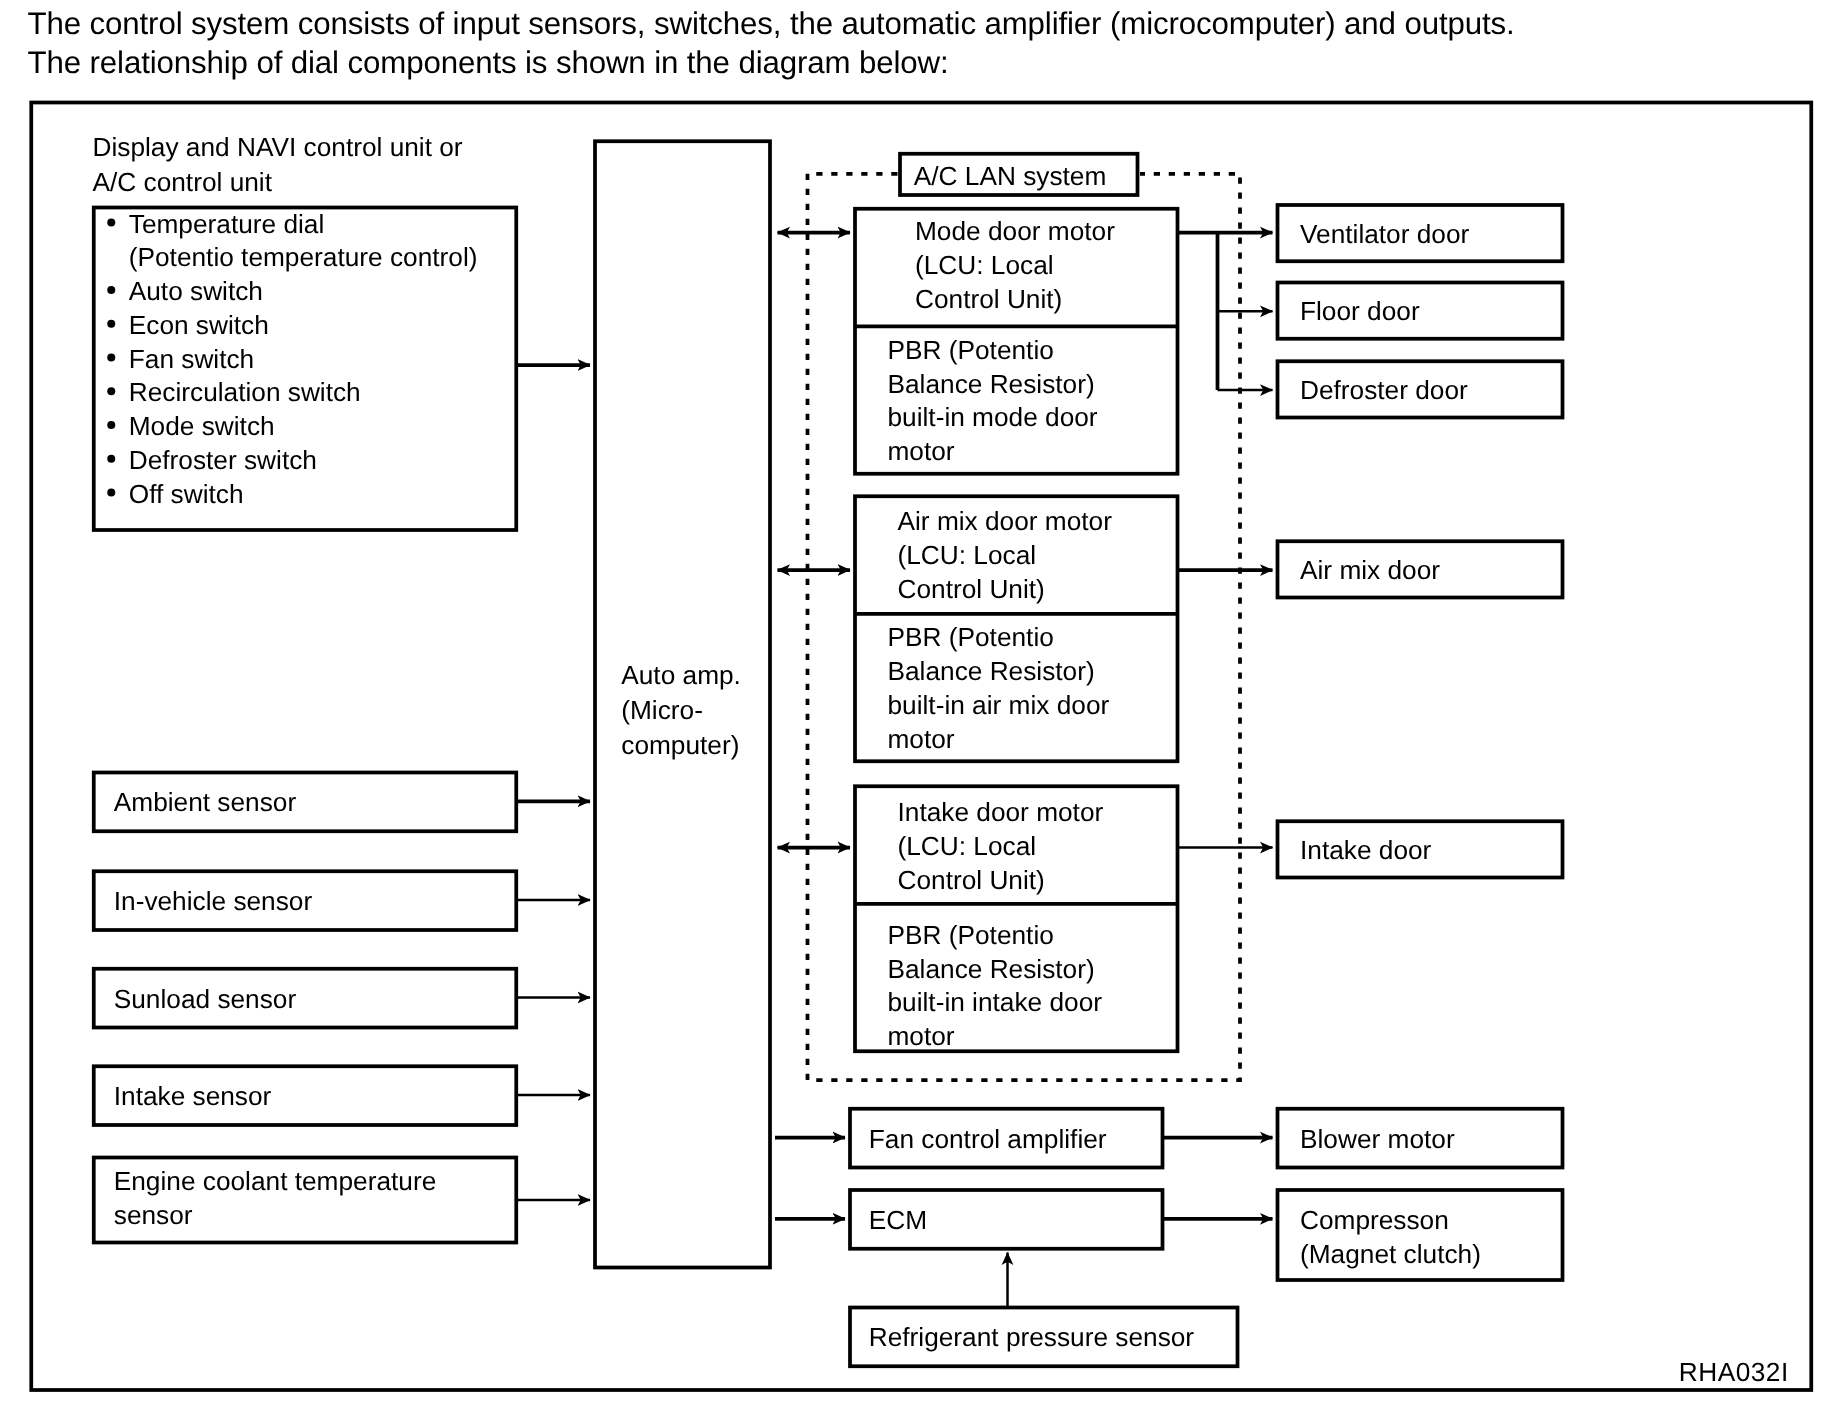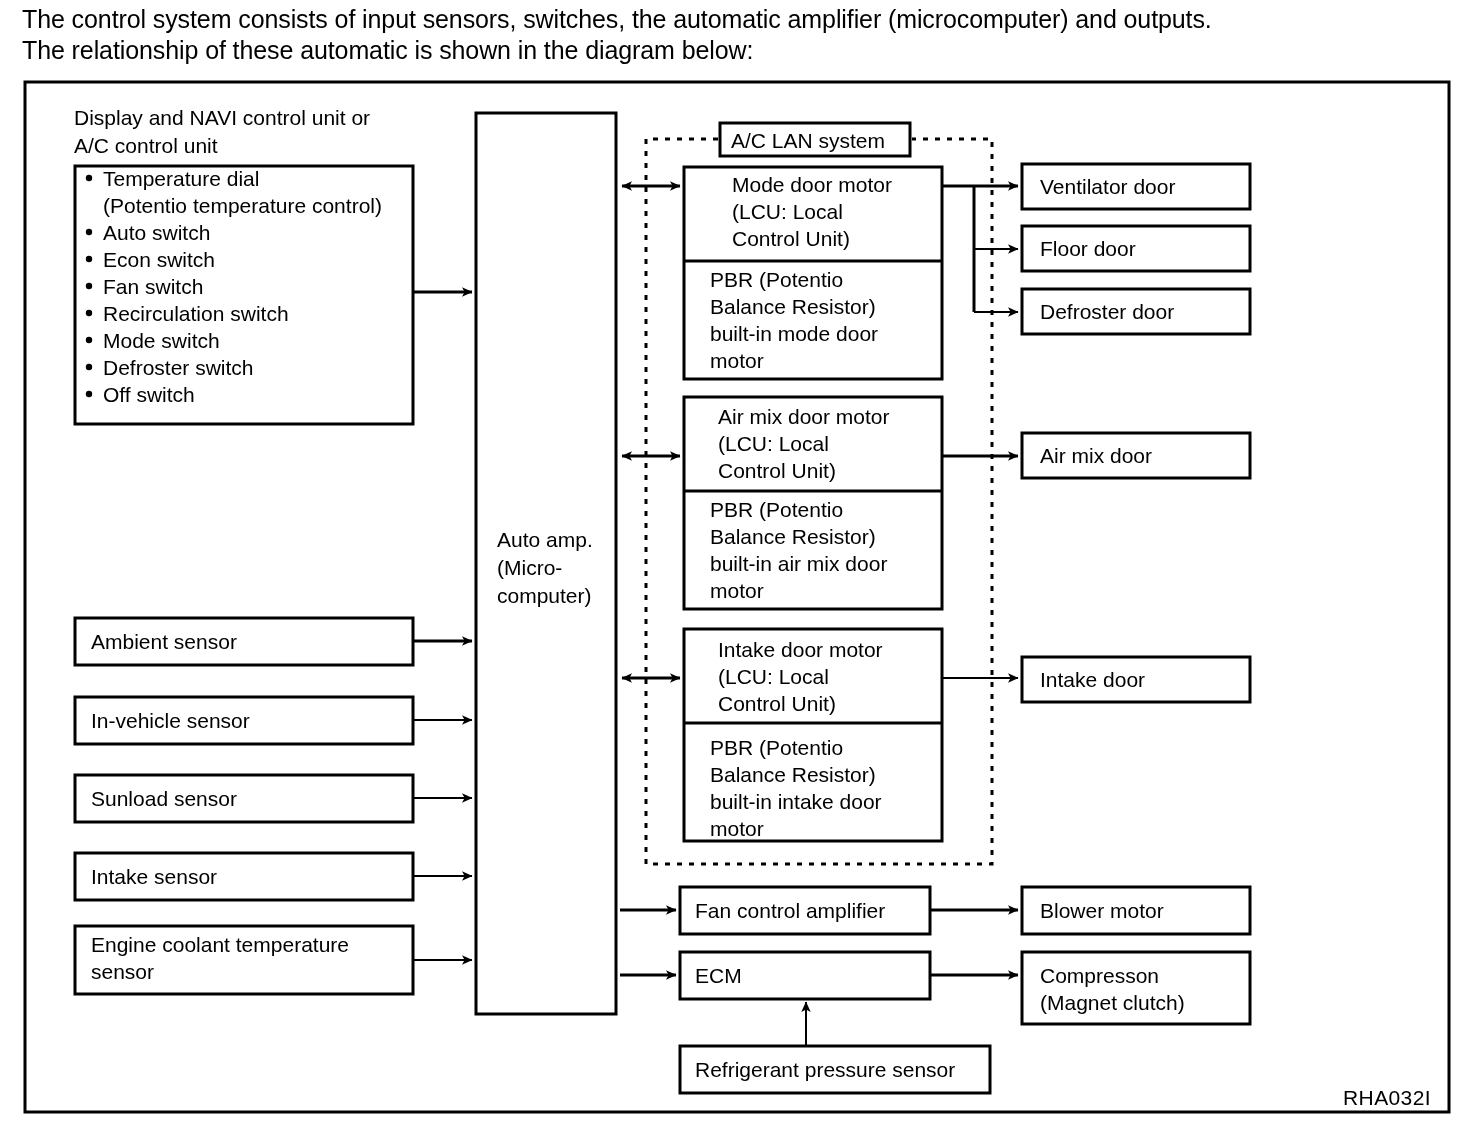--- a/index.html
+++ b/index.html
@@ -50,21 +50,21 @@
   }
   .lbl-title { font-size: 21px; }
 </style>
 </head>
 <body>
 
 <div id="page">
 
   <div class="intro">
     <div>The control system consists of input sensors, switches, the automatic amplifier (microcomputer) and outputs.</div>
-    <div>The relationship of these automatic is shown in the diagram below:</div>
+    <div>The relationship of dial components is shown in the diagram below:</div>
   </div>
 
   <svg class="diagram" viewBox="0 0 1472 1134">
     <defs>
       <marker id="arrowEnd" markerWidth="11" markerHeight="11" refX="10" refY="5.5" orient="auto" markerUnits="userSpaceOnUse">
         <path d="M0,0.8 L10.5,5.5 L0,10.2 L2.6,5.5 Z" fill="#000000"></path>
       </marker>
       <marker id="arrowStart" markerWidth="11" markerHeight="11" refX="10" refY="5.5" orient="auto-start-reverse" markerUnits="userSpaceOnUse">
         <path d="M0,0.8 L10.5,5.5 L0,10.2 L2.6,5.5 Z" fill="#000000"></path>
       </marker>

